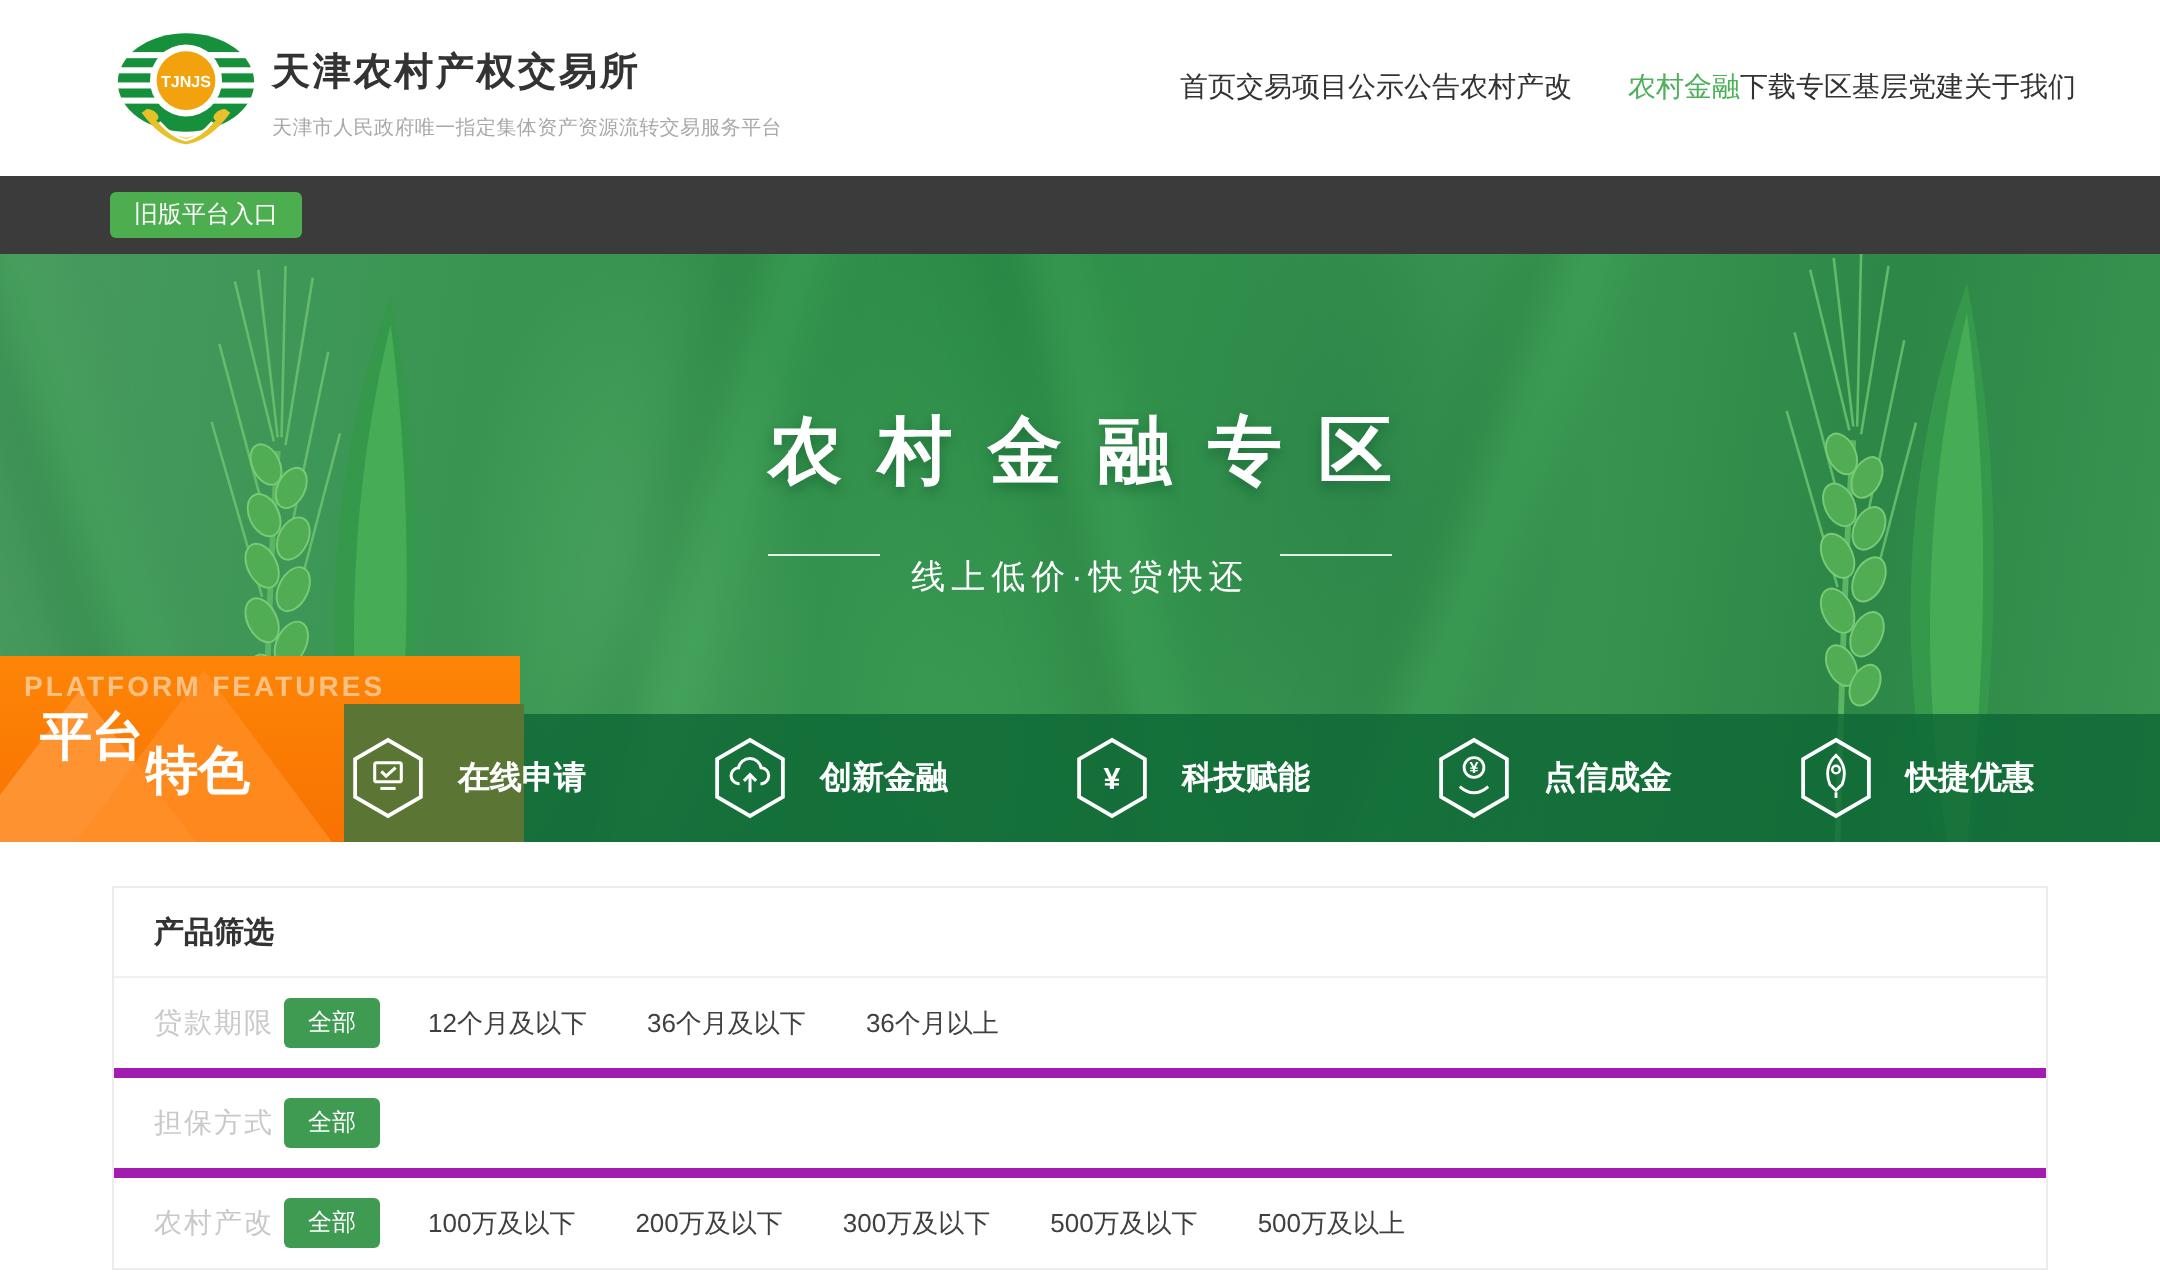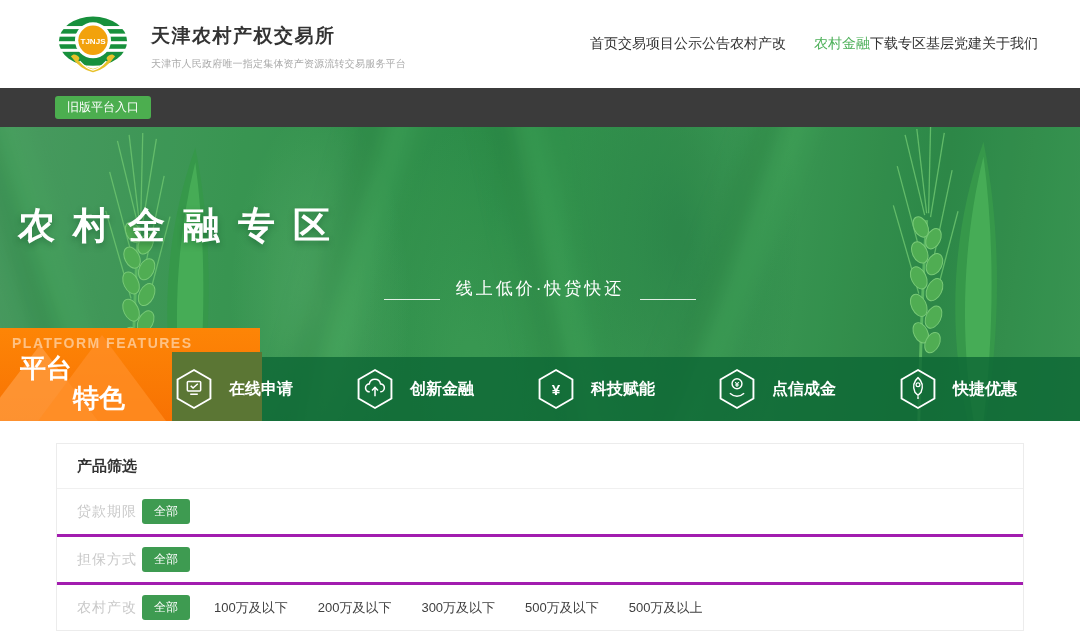--- a/index.html
+++ b/index.html
@@ -2,21 +2,21 @@
 <html><head>
 <meta charset="utf-8">
 <style>
   * { box-sizing: border-box; margin: 0; padding: 0; }
   html,body { width:1080px; height:642px; overflow:hidden; background:#fff;
     font-family:"Liberation Sans", sans-serif; }
 
   
   .site-header { height:88px; position:relative; background:#fff;padding-left:13px; }
   .logo { position:absolute; left:57px; top:13px; }
-  .brand { position:absolute; left:151px; top:23px; }
+  .brand { position:absolute; left:136px; top:23px; }
   .brand-title { font-size:19px; font-weight:bold; color:#333; letter-spacing:1.5px; }
   .brand-sub { font-size:10px; color:#a9a9a9; margin-top:8px; letter-spacing:0.2px; }
   .main-nav { position:absolute; right:42px; top:0; height:88px; display:flex;
     align-items:center; font-size:14px; color:#333; }
   .nav-item { cursor:pointer; white-space:nowrap; }
   .nav-item.active { color:#4eb05a;margin-left:28px; }
 
   
   .topbar { height:39px; background:#3b3b3b; position:relative; }
   .old-btn { position:absolute; left:55px; top:8px; height:23px; padding:0 12px;
@@ -28,55 +28,55 @@
     background:
       radial-gradient(90px 200px at 320px 180px, rgba(150,220,150,.30), transparent),
       radial-gradient(120px 260px at 680px 110px, rgba(25,105,55,.40), transparent),
       radial-gradient(110px 240px at 470px 240px, rgba(95,185,105,.35), transparent),
       linear-gradient(98deg,#52a063 0%, #3f9a52 22%, #2f8f46 45%, #44a156 65%, #318a46 85%, #3f9a52 100%);
   }
   .hero::after { content:""; position:absolute; inset:0; background:rgba(25,125,80,.16); pointer-events:none; }
   .streak { position:absolute; width:70px; height:430px; filter:blur(11px); opacity:.5;
     background:linear-gradient(90deg, transparent, #2a7d3c 45%, #52b862 58%, transparent); }
   .wheat { position:absolute; z-index:2; }
-  .hero-title { position:absolute; z-index:5; top:74px; width:100%; text-align:left;
+  .hero-title { position:absolute; z-index:5; top:74px; width:100%; text-align:center;
     color:#fff; font-size:37px; font-weight:bold; letter-spacing:18px; text-indent:18px;
     text-shadow:0 3px 6px rgba(0,60,25,.35); }
   .hero-sub-row { position:absolute; z-index:5; top:150px; width:100%; display:flex;
-    align-items:flex-end; justify-content:center; gap:16px; color:#fff; }
+    align-items:flex-start; justify-content:center; gap:16px; color:#fff; }
   .hero-sub { font-size:17px; letter-spacing:3px; }
   .hero-line { width:56px; height:1px; background:rgba(255,255,255,.85); }
 
   .feature-bar { position:absolute; z-index:6; left:0; right:0; bottom:0; height:64px;
     background:rgba(13,102,53,.80); }
   .orange-box { position:absolute; z-index:7; left:0; top:201px; width:260px; height:93px;
     background:linear-gradient(180deg,#fd8506,#f87203); overflow:hidden; }
   .pf-en { position:absolute; left:12px; top:7px; font-size:14px; font-weight:bold;
     color:rgba(255,255,255,.5); letter-spacing:1.5px; }
   .mountain1 { position:absolute; left:-18px; bottom:0; width:0; height:0;
     border-left:58px solid transparent; border-right:58px solid transparent;
     border-bottom:76px solid rgba(255,156,64,.75); }
   .mountain2 { position:absolute; left:38px; bottom:0; width:0; height:0;
     border-left:64px solid transparent; border-right:64px solid transparent;
     border-bottom:86px solid rgba(255,141,36,.8); }
   .pf-zh1 { position:absolute; left:20px; top:23px; font-size:26px; font-weight:bold; color:#fff; }
-  .pf-zh2 { position:absolute; left:73px; top:53px; font-size:26px; font-weight:bold; color:#fff; }
+  .pf-zh2 { position:absolute; left:73px; top:40px; font-size:26px; font-weight:bold; color:#fff; }
   .olive-block { position:absolute; z-index:8; left:172px; top:225px; width:90px; height:69px;
     background:#5b7634; }
   .feature-items { position:absolute; z-index:9; left:175px; right:0; bottom:0; height:64px; display:flex; }
   .feature-item { flex:1; display:flex; align-items:center; gap:16px;
     color:#fff; font-size:16px; font-weight:bold; cursor:pointer; }
   .feature-item .ficon { display:flex; }
 
   
   .filter-card { width:968px; margin:22px auto 0; border:1px solid #ececec; background:#fff; }
   .filter-title { padding:13px 20px 12px; font-size:15px; font-weight:600; color:#333;
     border-bottom:1px solid #f0f0f0; }
   .filter-row { display:flex; align-items:center; padding:10px 20px; }
-  .filter-row + .filter-row { border-top:3px solid #a21caf; }
+  .filter-row + .filter-row { border-top:5px solid #a21caf; }
   .filter-label { width:64px; font-size:14px; color:#c9c9c9; margin-right:1px; letter-spacing:1px; }
   .all-badge { background:#3e9b51; color:#fff; font-size:12px; padding:4px 12px;
     border:none; border-radius:3px; margin-right:24px; cursor:pointer; }
   .filter-options { display:flex; gap:30px; font-size:13px; color:#404040; }
   .filter-option { cursor:pointer; white-space:nowrap; }
 </style>
 </head>
 <body>
 
 <div class="site-header">
@@ -254,20 +254,25 @@
       </div>
     </div>
 </div>
 
 <div class="filter-card">
   <div class="filter-title">产品筛选</div>
   <div id="filter-rows">
       <div class="filter-row">
         <span class="filter-label">贷款期限</span>
         <button class="all-badge">全部</button>
+        <div class="filter-options">
+          <span class="filter-option">12个月及以下</span>
+          <span class="filter-option">36个月及以下</span>
+          <span class="filter-option">36个月以上</span>
+        </div>
       </div>
       <div class="filter-row">
         <span class="filter-label">担保方式</span>
         <button class="all-badge">全部</button>
       </div>
       <div class="filter-row">
         <span class="filter-label">农村产改</span>
         <button class="all-badge">全部</button>
         <div class="filter-options">
           <span class="filter-option">100万及以下</span>

